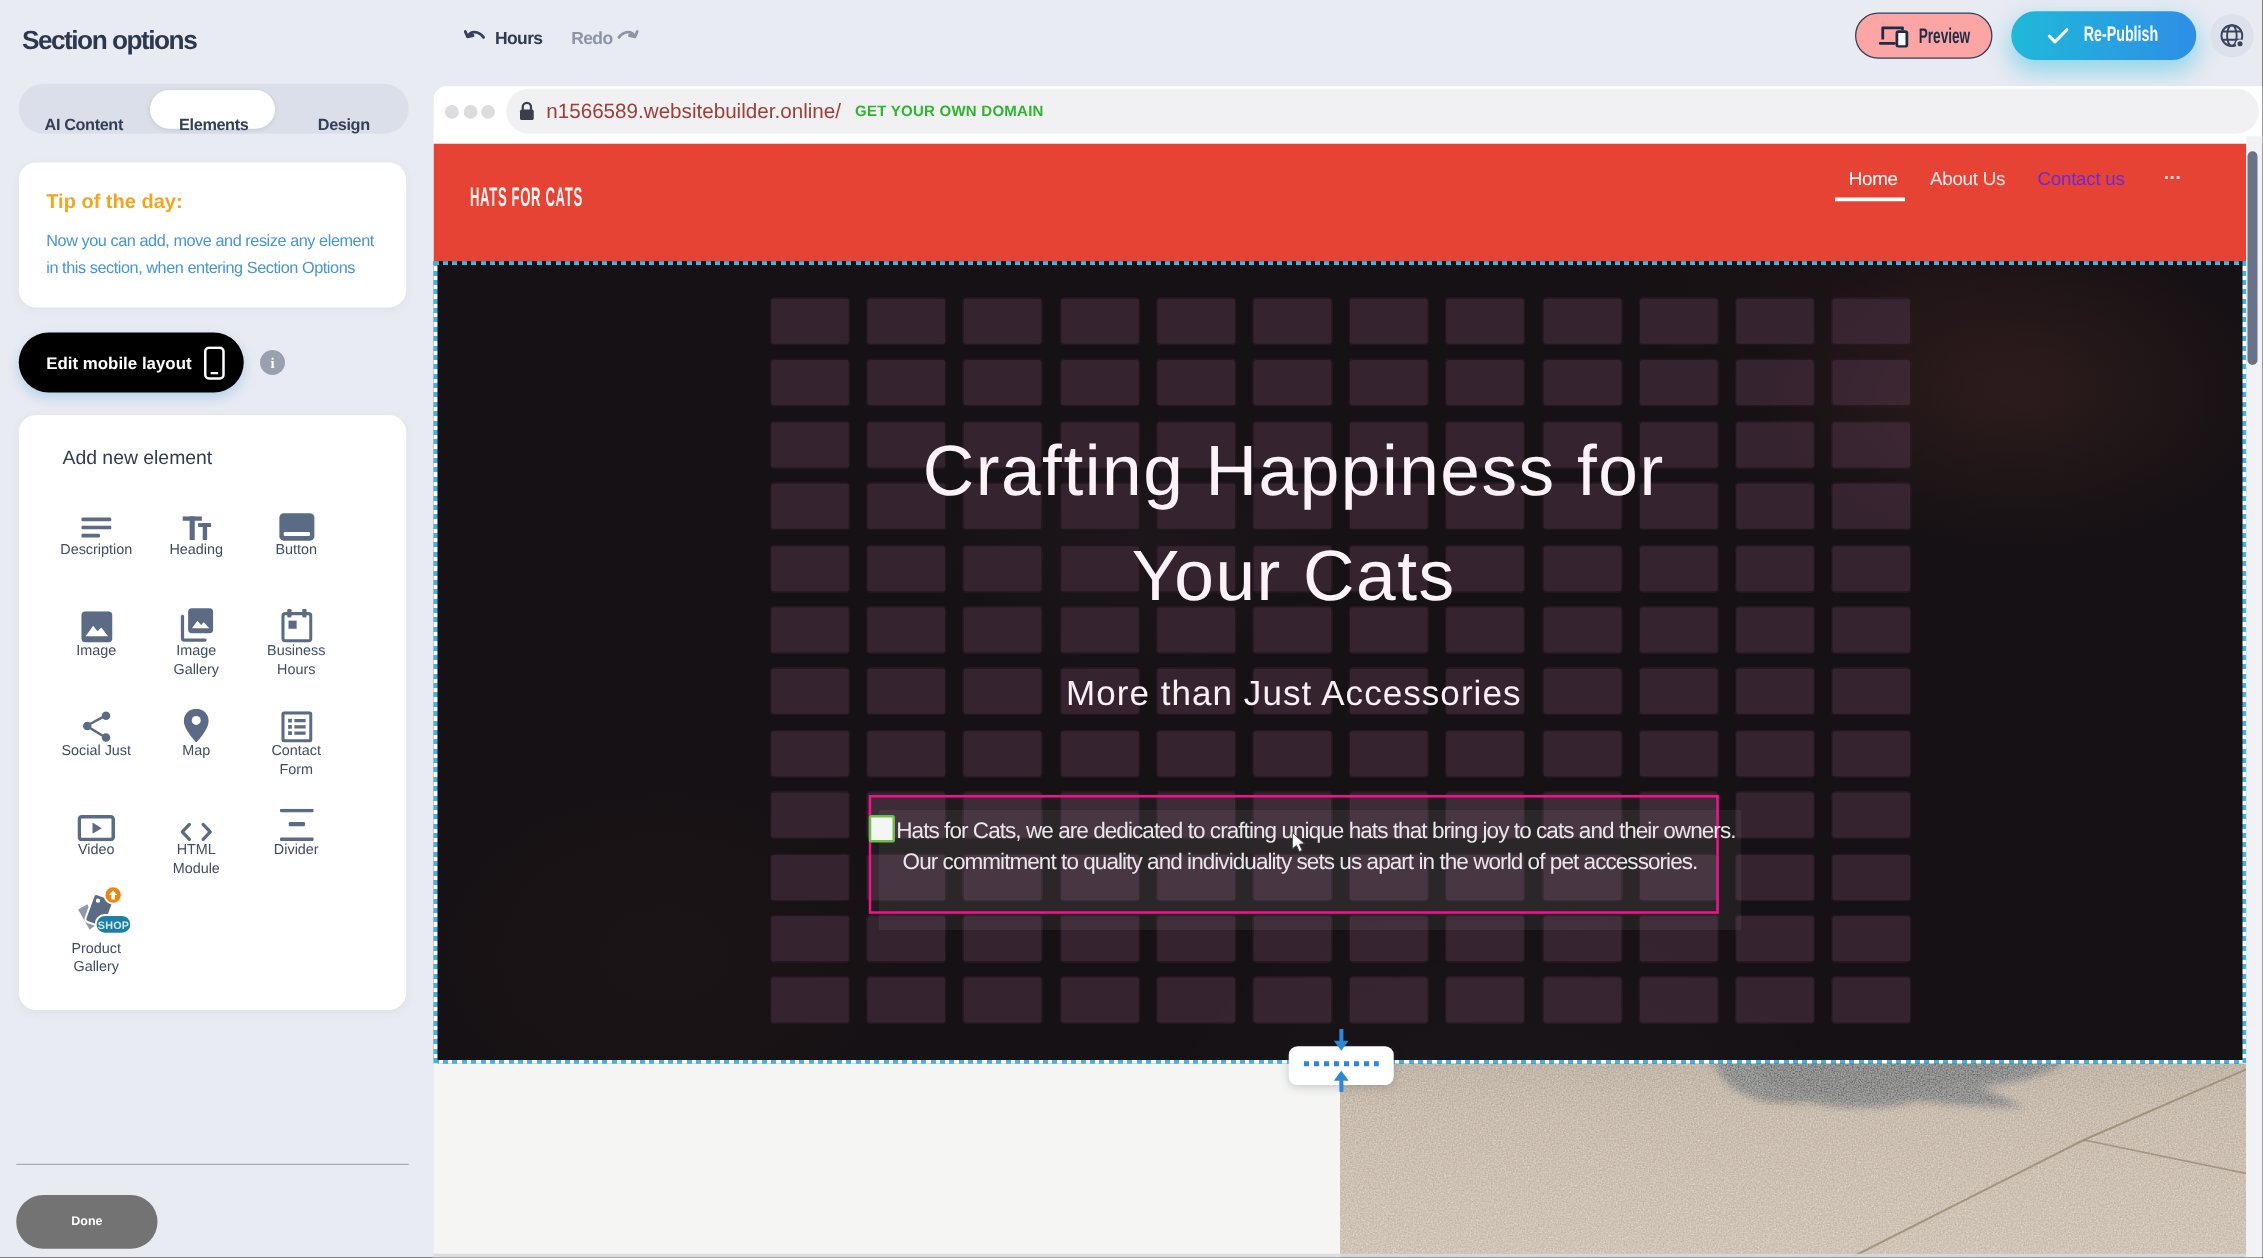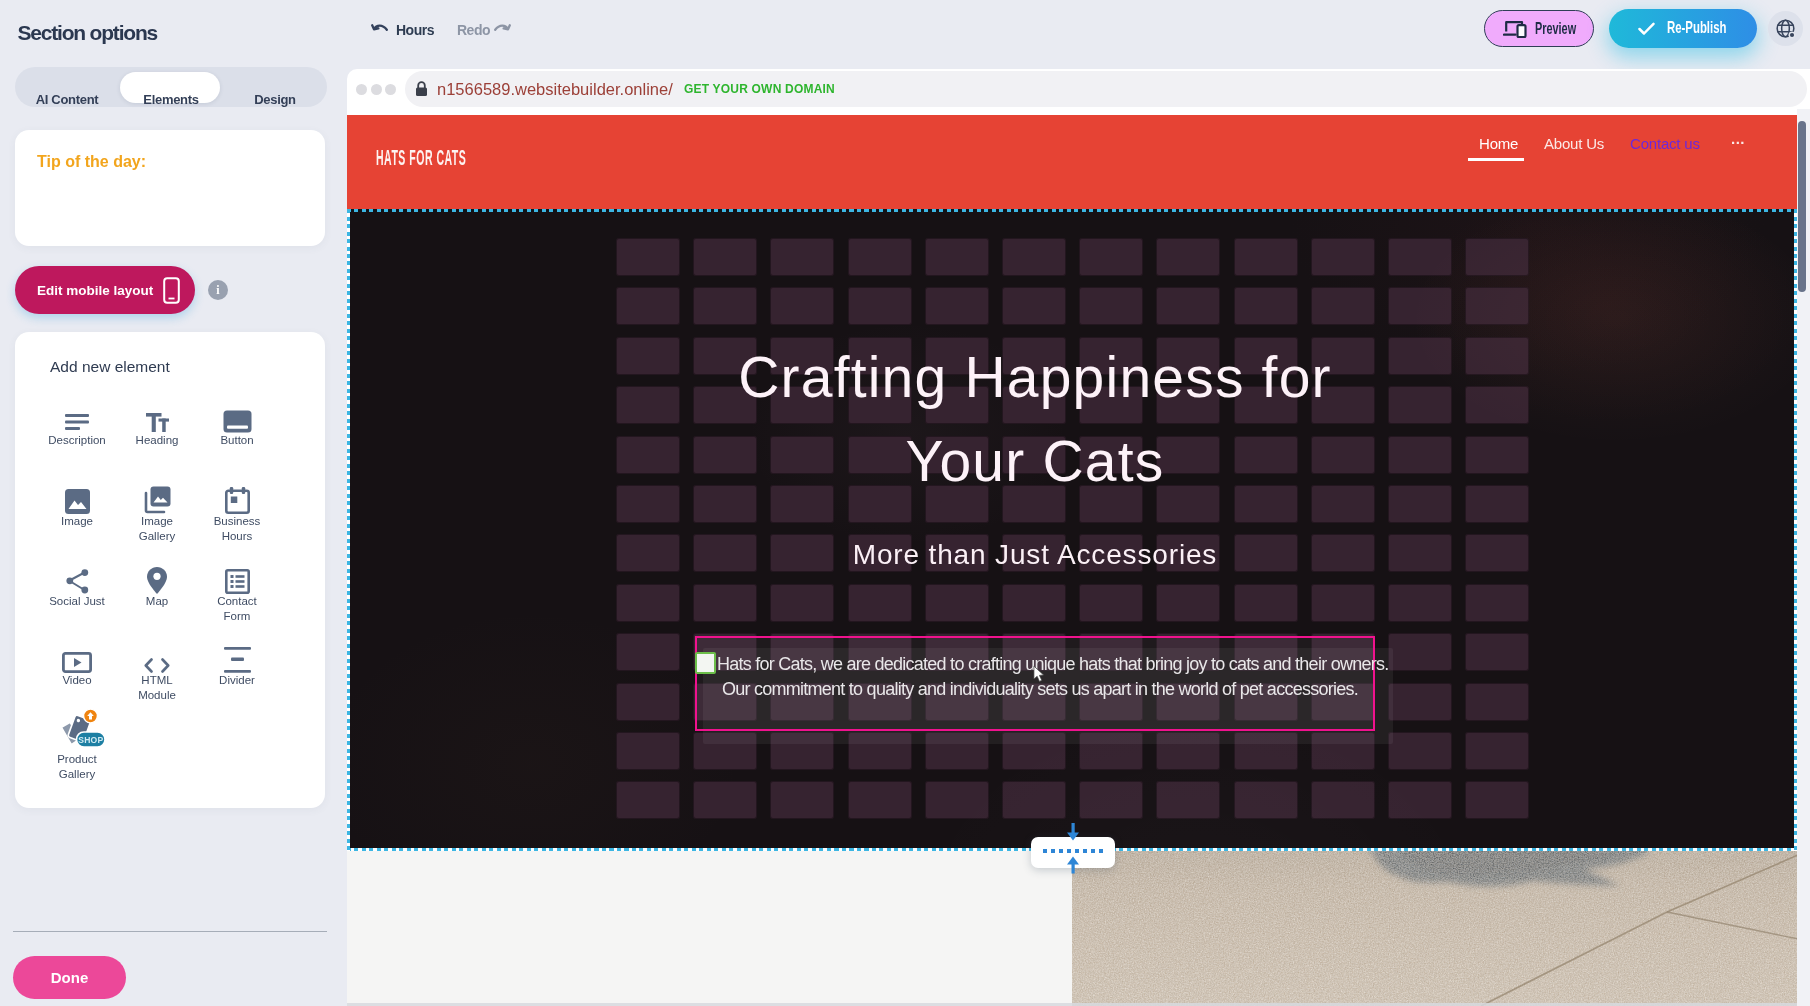--- a/index.html
+++ b/index.html
@@ -19,21 +19,21 @@
     </svg>
 </div>
 <div class="abs" style="left:396px;top:21.5px;font-size:14px;letter-spacing:-0.5px;font-weight:bold;color:#2e3c52">Hours</div>
 <div class="abs" style="left:457px;top:21.5px;font-size:14px;letter-spacing:-0.5px;font-weight:bold;color:#8d95a5">Redo</div>
 <div class="abs" style="left:491px;top:21px">
 <svg width="20" height="15" viewBox="0 0 20 15" fill="none" stroke="#8d95a5" stroke-width="2.3" stroke-linecap="round" stroke-linejoin="round">
       <path d="M17 8.2 C14.5 3.6 8.5 3.2 4.2 8.8 M18.8 4.2 L17 8.4 L12.6 7.4"></path>
     </svg>
 </div>
 
-<div class="abs" style="left:1484px;top:10px;width:110px;height:37px;border:1.5px solid #303e57;border-radius:20px;background:#f0abfc">
+<div class="abs" style="left:1484px;top:10px;width:110px;height:37px;border:1.5px solid #303e57;border-radius:20px;background:#fca5a5">
 <svg style="position:absolute;left:18px;top:9px" width="25" height="18" viewBox="0 0 25 18" fill="none" stroke="#1e2c45" stroke-width="2.2">
       <path d="M3.2 11.5 V2.2 H19 V4" stroke-linejoin="round"></path>
       <path d="M1 14.6 H12.5" stroke-linecap="round"></path>
       <rect x="14.5" y="5.2" width="8" height="12" rx="1.4" fill="#fbfcfe"></rect>
     </svg>
 <span style="position:absolute;left:50px;top:8px;font-size:17px;font-weight:bold;color:#1e2c45;transform:scaleX(0.64);transform-origin:0 0;white-space:nowrap">Preview</span>
 </div>
 
 <div class="abs" style="left:1609px;top:9px;width:148px;height:39px;border-radius:21px;background:linear-gradient(90deg,#1fb9d9,#2e8ee6);box-shadow:0 8px 20px 2px rgba(36,188,228,.45)">
 <svg style="position:absolute;left:29px;top:13px" width="17" height="14" viewBox="0 0 17 14" fill="none" stroke="#fff" stroke-width="2.5" stroke-linecap="round" stroke-linejoin="round">
@@ -54,23 +54,24 @@
 <div class="abs" style="left:15px;top:67px;width:312px;height:40px;border-radius:20px;background:#dbdfe9"></div>
 <div class="abs" style="left:120px;top:71.5px;width:100px;height:31px;border-radius:16px;background:#fff;box-shadow:0 1px 4px rgba(40,60,90,.12)"></div>
 <div class="abs" style="left:15px;top:67px;width:312px;height:40px;display:flex;align-items:flex-end;font-size:13px;letter-spacing:-0.3px;font-weight:bold;color:#333f57">
 <span style="width:104px;text-align:center">AI Content</span>
 <span style="width:104px;text-align:center">Elements</span>
 <span style="width:104px;text-align:center">Design</span>
 </div>
 
 <div class="abs" style="left:15px;top:130px;width:310px;height:116px;border-radius:14px;background:#fff;box-shadow:0 2px 8px rgba(60,80,110,.06)">
 <div style="position:absolute;left:22px;top:23px;font-size:16px;font-weight:bold;color:#f2a51d">Tip of the day:</div>
-</div>
-
-<div class="abs" style="left:15px;top:266px;width:180px;height:48px;border-radius:24px;background:#be185d;display:flex;align-items:center;box-shadow:0 4px 10px rgba(47,154,222,.3)">
+<div style="position:absolute;left:22px;top:53px;font-size:13px;letter-spacing:-0.35px;line-height:20.5px;color:#4596d2;white-space:nowrap">Now you can add, move and resize any element<br>in this section, when entering Section Options</div>
+</div>
+
+<div class="abs" style="left:15px;top:266px;width:180px;height:48px;border-radius:24px;background:#000000;display:flex;align-items:center;box-shadow:0 4px 10px rgba(47,154,222,.3)">
 <span style="margin-left:22px;font-size:13.5px;font-weight:bold;color:#fff">Edit mobile layout</span>
 <svg style="margin-left:10px" width="17" height="27" viewBox="0 0 17 27" fill="none" stroke="#fff" stroke-width="2">
       <rect x="1.2" y="1.2" width="14.6" height="24.6" rx="3"></rect>
       <path d="M5.5 21.5 h6" stroke-width="1.8"></path>
     </svg>
 </div>
 <div class="abs" style="left:208px;top:280px;width:20px;height:20px;border-radius:50%;background:#99a1b0;color:#fff;display:flex;align-items:center;justify-content:center;font-size:12px;font-weight:bold;font-family:'Liberation Serif',serif">i</div>
 
 <div class="abs" style="left:15px;top:332px;width:310px;height:476px;border-radius:14px;background:#fff;box-shadow:0 2px 8px rgba(60,80,110,.06)"></div>
 <div class="abs" style="left:50px;top:358px;font-size:15.5px;color:#2f3b51">Add new element</div>
@@ -226,21 +227,21 @@
 <circle cx="31.5" cy="8" r="6.9" fill="#ef8410" stroke="#fff" stroke-width="1.4"></circle>
         <path d="M31.5 4.2 L34.8 7.9 L33 7.9 L33 11.6 L30 11.6 L30 7.9 L28.2 7.9 Z" fill="#fff"></path>
 <rect x="17.5" y="24" width="28.5" height="15" rx="7.4" fill="#1d7fa3" stroke="#fff" stroke-width="1.6"></rect>
         <text x="31.8" y="35" fill="#cfe9f2" font-size="8.6" font-weight="bold" font-family="Liberation Sans" text-anchor="middle" letter-spacing="0.2">SHOP</text>
 </svg>
 </div>
     <div class="lb">Product<br>Gallery</div>
   </div>
 
 <div class="abs" style="left:13px;top:931px;width:314px;height:1px;background:#a6adb8"></div>
-<div class="abs" style="left:13px;top:956px;width:113px;height:43px;border-radius:22px;background:#ec4899;display:flex;align-items:center;justify-content:center;font-size:15px;font-weight:bold;color:#fff">Done</div>
+<div class="abs" style="left:13px;top:956px;width:113px;height:43px;border-radius:22px;background:#737373;display:flex;align-items:center;justify-content:center;font-size:10px;font-weight:bold;color:#fff">Done</div>
 
 <div class="abs" style="left:347px;top:69px;width:1463px;height:40px;background:#fff;border-top-left-radius:10px"></div>
 <div class="abs" style="left:356px;top:84px;width:11px;height:11px;border-radius:50%;background:#dcdce0"></div>
 <div class="abs" style="left:370.5px;top:84px;width:11px;height:11px;border-radius:50%;background:#dcdce0"></div>
 <div class="abs" style="left:385px;top:84px;width:11px;height:11px;border-radius:50%;background:#dcdce0"></div>
 <div class="abs" style="left:405px;top:71px;width:1402px;height:36px;background:#f1f1f4;border-radius:18px"></div>
 <div class="abs" style="left:415px;top:81px">
 <svg width="13" height="16" viewBox="0 0 13 16">
       <path d="M3.2 7 V4.5 A3.3 3.3 0 0 1 9.8 4.5 V7" fill="none" stroke="#3a3f4a" stroke-width="1.8"></path>
       <rect x="1" y="6.5" width="11" height="8.5" rx="1.5" fill="#3a3f4a"></rect>

